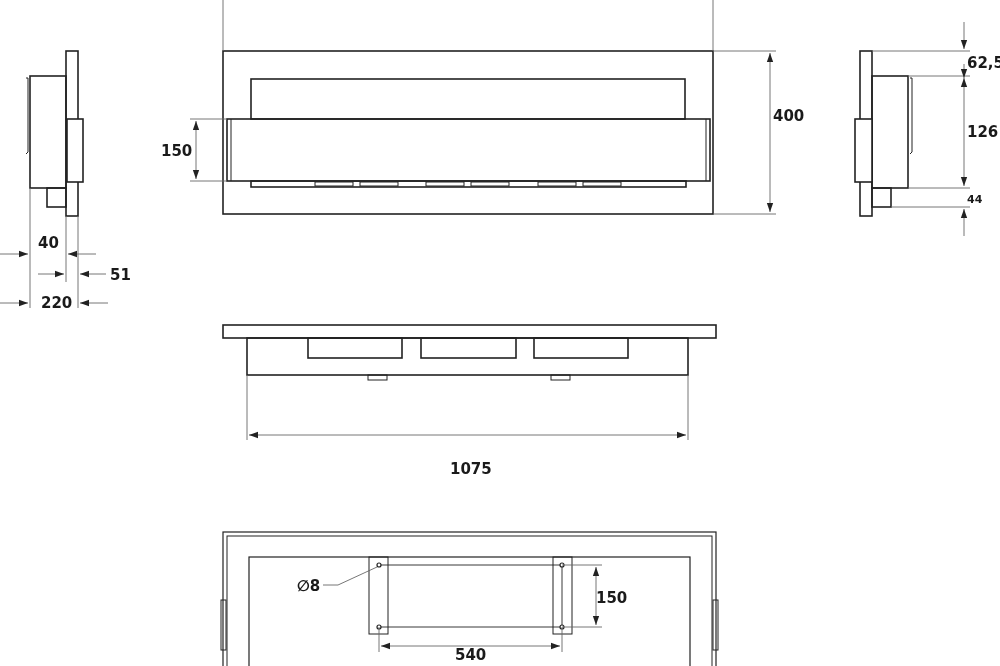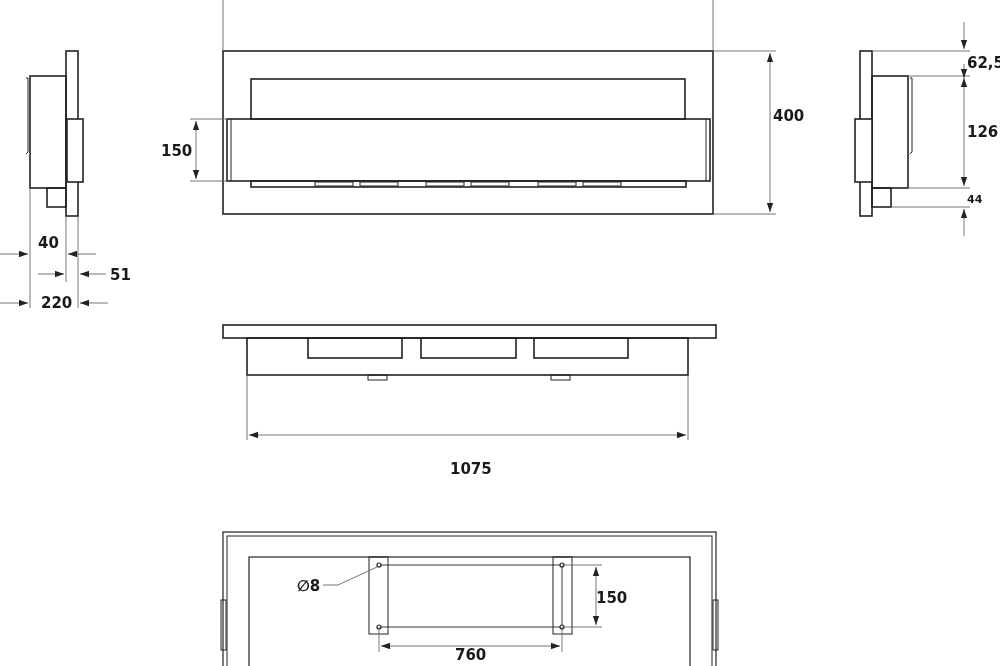--- a/index.html
+++ b/index.html
@@ -138,13 +138,13 @@
 <span class="lbl" style="left:773px;top:109px;">400</span>
 
 <span class="lbl" style="left:967px;top:56px;">62,5</span>
 <span class="lbl" style="left:967px;top:125px;">126</span>
 <span class="lbl sm" style="left:967px;top:194px;">44</span>
 
 <span class="lbl" style="left:450px;top:441px;margin-top:21px;">1075</span>
 
 <span class="lbl" style="left:297px;top:579px;">∅8</span>
 <span class="lbl" style="left:596px;top:591px;">150</span>
-<span class="lbl" style="left:455px;top:648px;">760</span>
+<span class="lbl" style="left:455px;top:648px;">540</span>
 
 </body></html>

